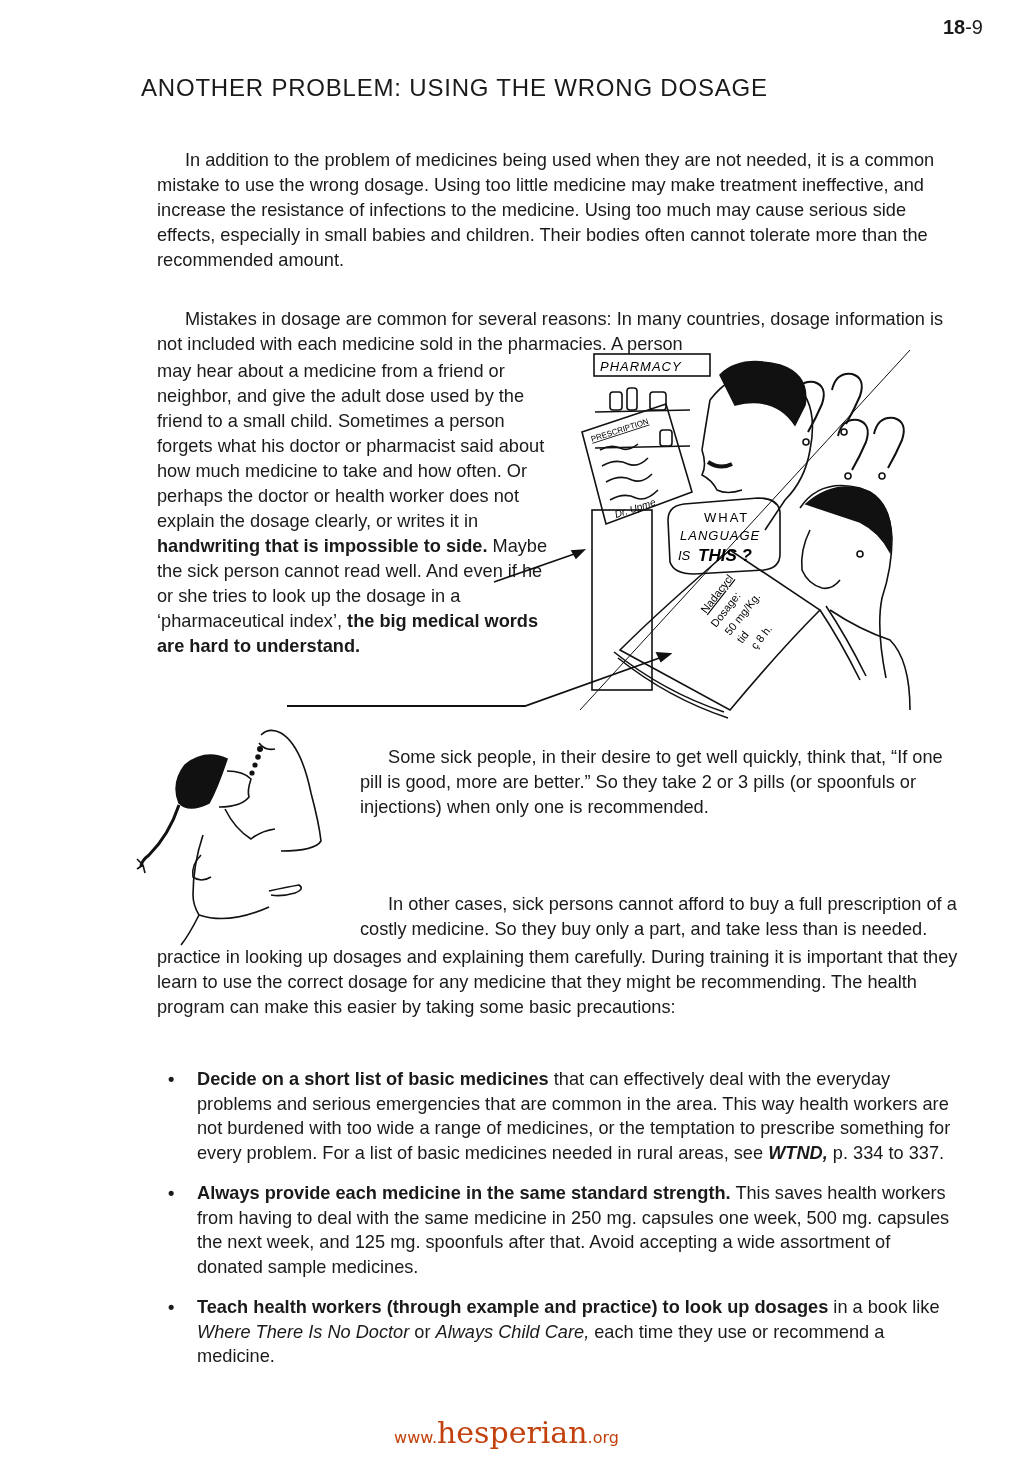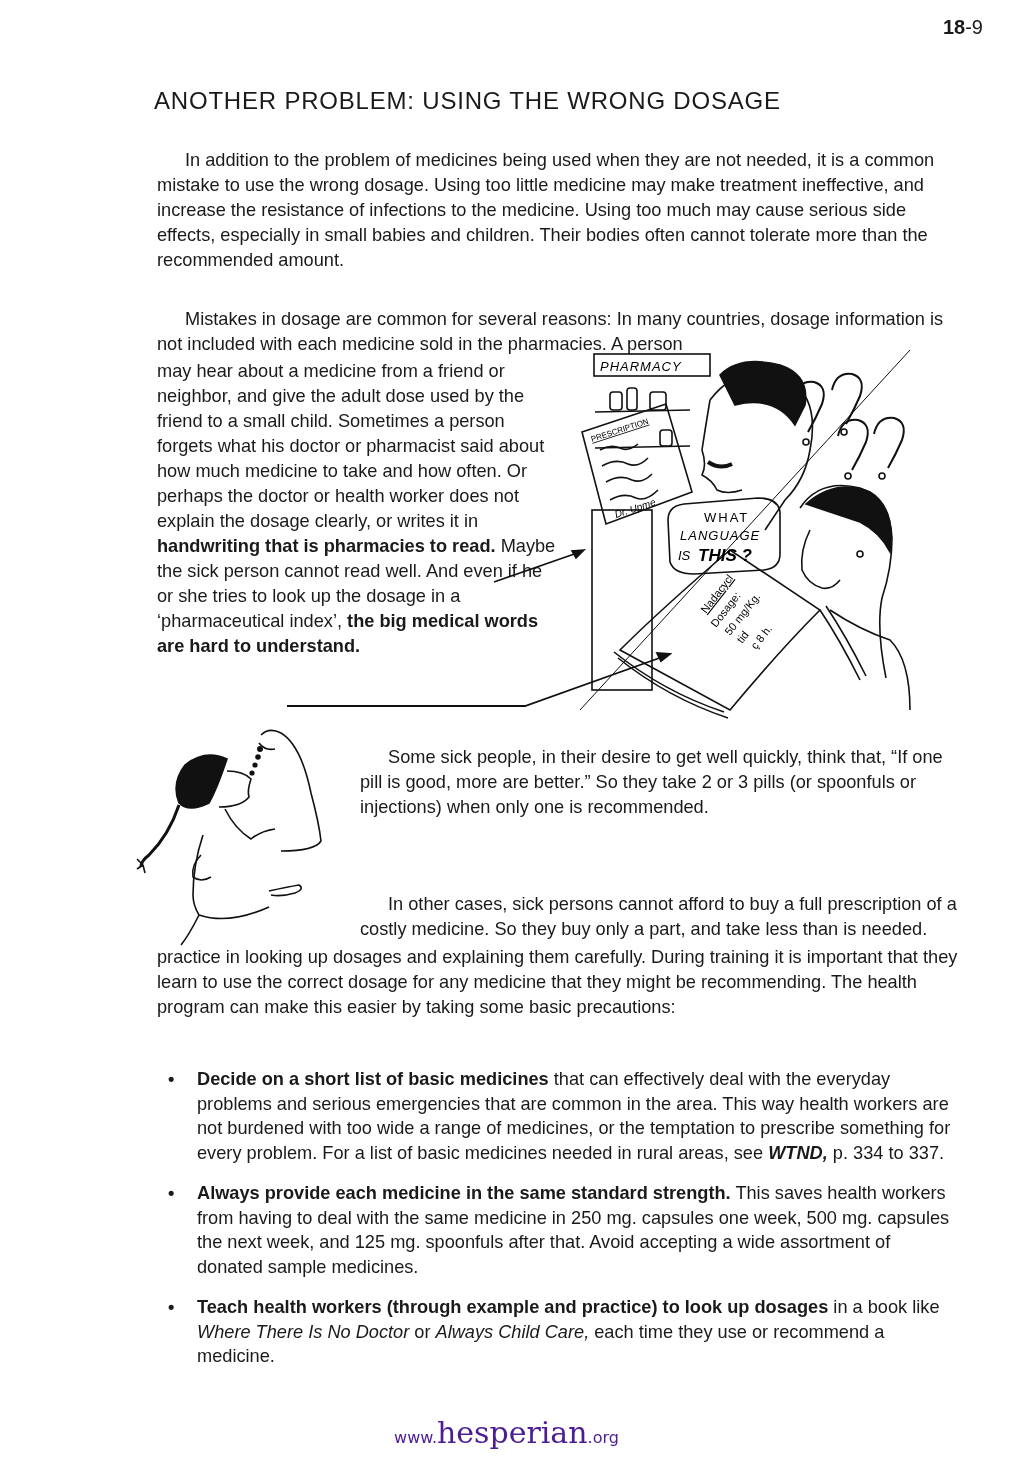--- a/index.html
+++ b/index.html
@@ -5,56 +5,56 @@
   html, body { margin: 0; padding: 0; background: #ffffff; }
   body {
     width: 1013px; height: 1463px; position: relative; overflow: hidden;
     font-family: "Liberation Sans", "DejaVu Sans", sans-serif;
     color: #1a1a1a;
   }
   .abs { position: absolute; }
   .page-number { right: 30px; top: 16px; font-size: 20px; }
   .page-number b { font-weight: bold; }
   .page-number span.minor { font-weight: normal; }
-  .title { left: 141px; top: 74px; font-size: 24px; letter-spacing: 0.8px; font-weight: normal; margin: 13px; }
+  .title { left: 141px; top: 74px; font-size: 24px; letter-spacing: 0.8px; font-weight: normal; margin: 0; }
   .para { font-size: 18.2px; line-height: 25px; margin: 16px; }
   .p1 { left: 141px; top: 132px; width: 800px; }
   .indent { display: inline-block; width: 28px; }
   .p2top { left: 141px; top: 291px; width: 800px; }
   .p2left { left: 141px; top: 343px; width: 400px; }
   .bold { font-weight: bold; }
   .ital { font-style: italic; }
   .p3 { left: 344px; top: 729px; width: 600px; }
   .p4 { left: 344px; top: 876px; width: 600px; }
   .p5 { left: 141px; top: 929px; width: 810px; }
   .p5 .first { display:block; padding-left: 229px; }
   .bullets { left: 168px; top: 1067px; width: 790px; margin: 0; padding: 0; list-style: none; }
   .bullets li { position: relative; padding-left: 29px; font-size: 18.2px; line-height: 24.5px; margin-bottom: 16px; }
   .bullet-dot { position: absolute; left: 0; top: 0; font-weight: bold; }
-  .footer { left: 0; width: 1013px; top: 1415px; text-align: center; color: #4c1d95; }
+  .footer { left: 0; width: 1013px; top: 1415px; text-align: center; color: #c2410c; }
   .footer .www { font-size: 16px; font-family: "DejaVu Sans", sans-serif; }
   .footer .brand { font-family: "DejaVu Serif", serif; font-size: 30px; }
   .footer .org { font-size: 16px; font-family: "DejaVu Sans", sans-serif; }
   .footer .tag { display:block; font-size: 15px; margin-top: -10px; margin-left: 0px; font-family: "DejaVu Sans", sans-serif; }
   svg text { font-family: "Liberation Sans", sans-serif; }
 </style>
 </head>
 <body>
 
 <div class="abs page-number"><b>18</b><span class="minor">-9</span></div>
 
 <h1 class="abs title">ANOTHER PROBLEM: USING THE WRONG DOSAGE</h1>
 
 <p class="abs para p1"><span class="indent"></span><span>In addition to the problem of medicines being used when they are not needed, it is a common mistake to use the wrong dosage. Using too little medicine may make treatment ineffective, and increase the resistance of infections to the medicine. Using too much may cause serious side effects, especially in small babies and children. Their bodies often cannot tolerate more than the recommended amount.</span></p>
 
 <p class="abs para p2top"><span class="indent"></span><span>Mistakes in dosage are common for several reasons: In many countries, dosage information is not included with each medicine sold in the pharmacies. A person</span></p>
 
 <p class="abs para p2left">
   <span>may hear about a medicine from a friend or neighbor, and give the adult dose used by the friend to a small child. Sometimes a person forgets what his doctor or pharmacist said about how much medicine to take and how often. Or perhaps the doctor or health worker does not explain the dosage clearly, or writes it in</span>
-  <span class="bold">handwriting that is pharmacies to read.</span>
+  <span class="bold">handwriting that is impossible to side.</span>
   <span>Maybe the sick person cannot read well. And even if he or she tries to look up the dosage in a ‘pharmaceutical index’,</span>
   <span class="bold">the big medical words are hard to understand.</span>
 </p>
 
 <svg class="abs" style="left:0;top:0;" width="1013" height="1463">
   <g stroke="#111" stroke-width="1.6" fill="#111">
     <line x1="494" y1="582" x2="580" y2="552"></line>
     <polygon points="584,550 572,551 576,558"></polygon>
   </g>
   <g stroke="#111" stroke-width="1.8" fill="#111">

